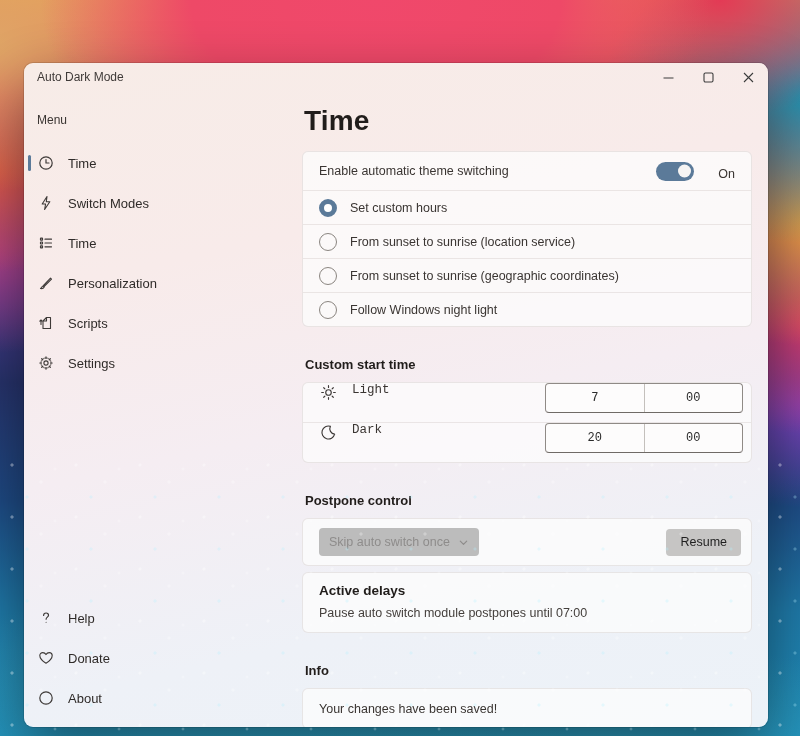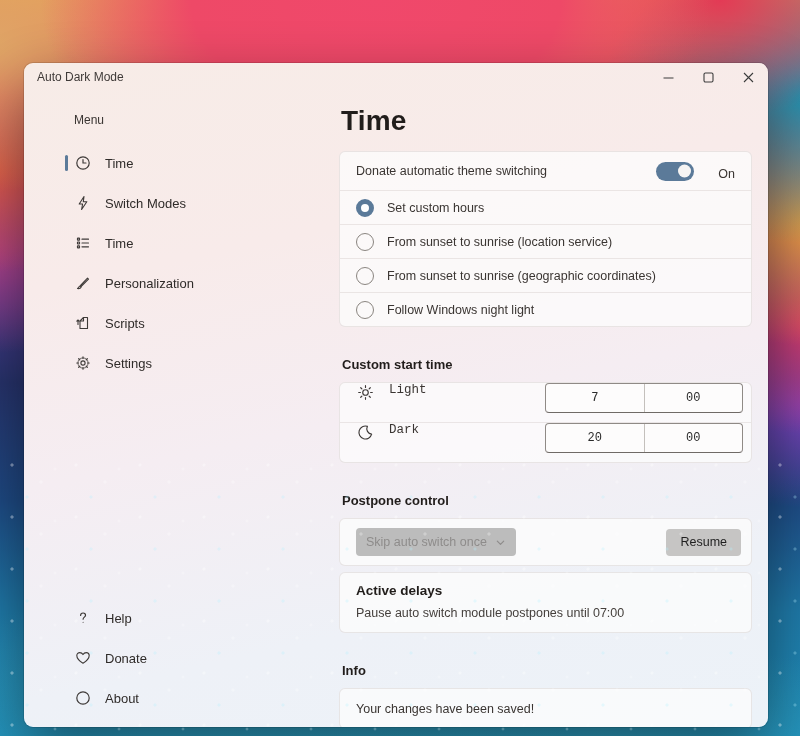--- a/index.html
+++ b/index.html
@@ -42,21 +42,21 @@
     box-shadow:0 24px 60px rgba(0,0,0,0.45), 0 0 0 1px rgba(0,0,0,0.12);
     color:#2b2b2b;
     margin-top:27px;
   }
   .titlebar{height:28px;display:flex;align-items:center;}
   .titlebar .title{padding-left:13px;font-size:12px;color:#3f3a38;}
   .win-controls{margin-left:auto;display:flex;height:100%;}
   .win-btn{width:40px;height:100%;display:flex;align-items:center;justify-content:center;
     background:transparent;border:none;padding:0;color:#3c3c3c;cursor:default;}
   .win-btn svg{display:block;}
-  .win-body{display:flex;height:636px;padding-left:37px;}
+  .win-body{display:flex;height:636px;}
   
   .sidebar{width:270px;flex:0 0 270px;display:flex;flex-direction:column;padding-top:22px;box-sizing:border-box;}
   .menu-label{font-size:12px;color:#3a3532;padding-left:13px;margin-bottom:16px;}
   .nav{display:flex;flex-direction:column;}
   .nav-bottom{margin-top:auto;padding-bottom:9px;}
   .nav-item{position:relative;height:40px;display:flex;align-items:center;gap:14px;
     padding-left:13px;font-size:13px;color:#2f2b29;cursor:default;}
   .nav-item .icon{width:17px;height:17px;display:flex;align-items:center;justify-content:center;color:#3e3a38;}
   .nav-item.selected::before{content:"";position:absolute;left:4px;top:50%;transform:translateY(-50%);
     width:3px;height:16px;border-radius:2px;background:var(--accent);}
@@ -213,21 +213,21 @@
             <span>About</span>
           </div>
         </nav>
       </aside>
 
       <main class="content">
         <h1 class="page-title">Time</h1>
 
         <section class="card group-card">
           <div class="row">
-            <span>Donate automatic theme switching</span>
+            <span>Enable automatic theme switching</span>
             <div class="toggle-wrap">
               <div class="toggle">
                   <div class="knob"></div>
                 </div>
               <span class="toggle-state">On</span>
             </div>
           </div>
           <div class="row">
             <span class="radio"></span>
             <span>Set custom hours</span>

